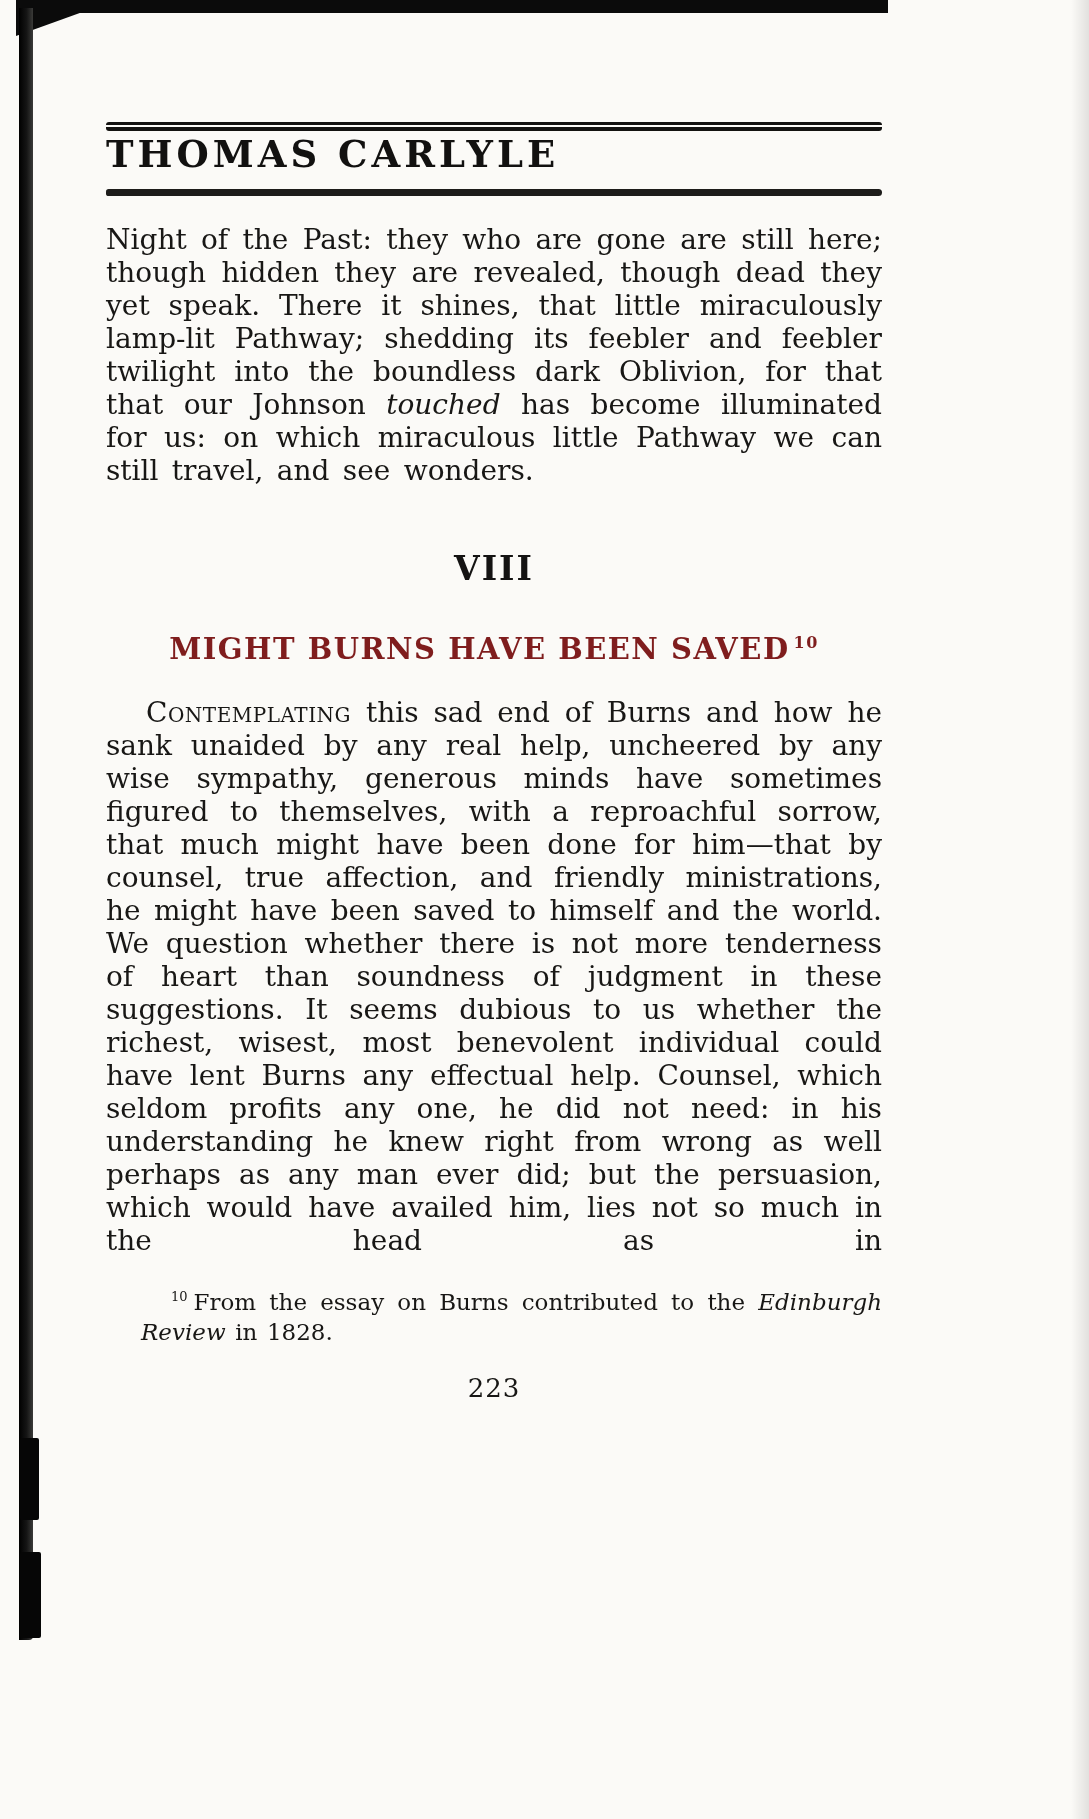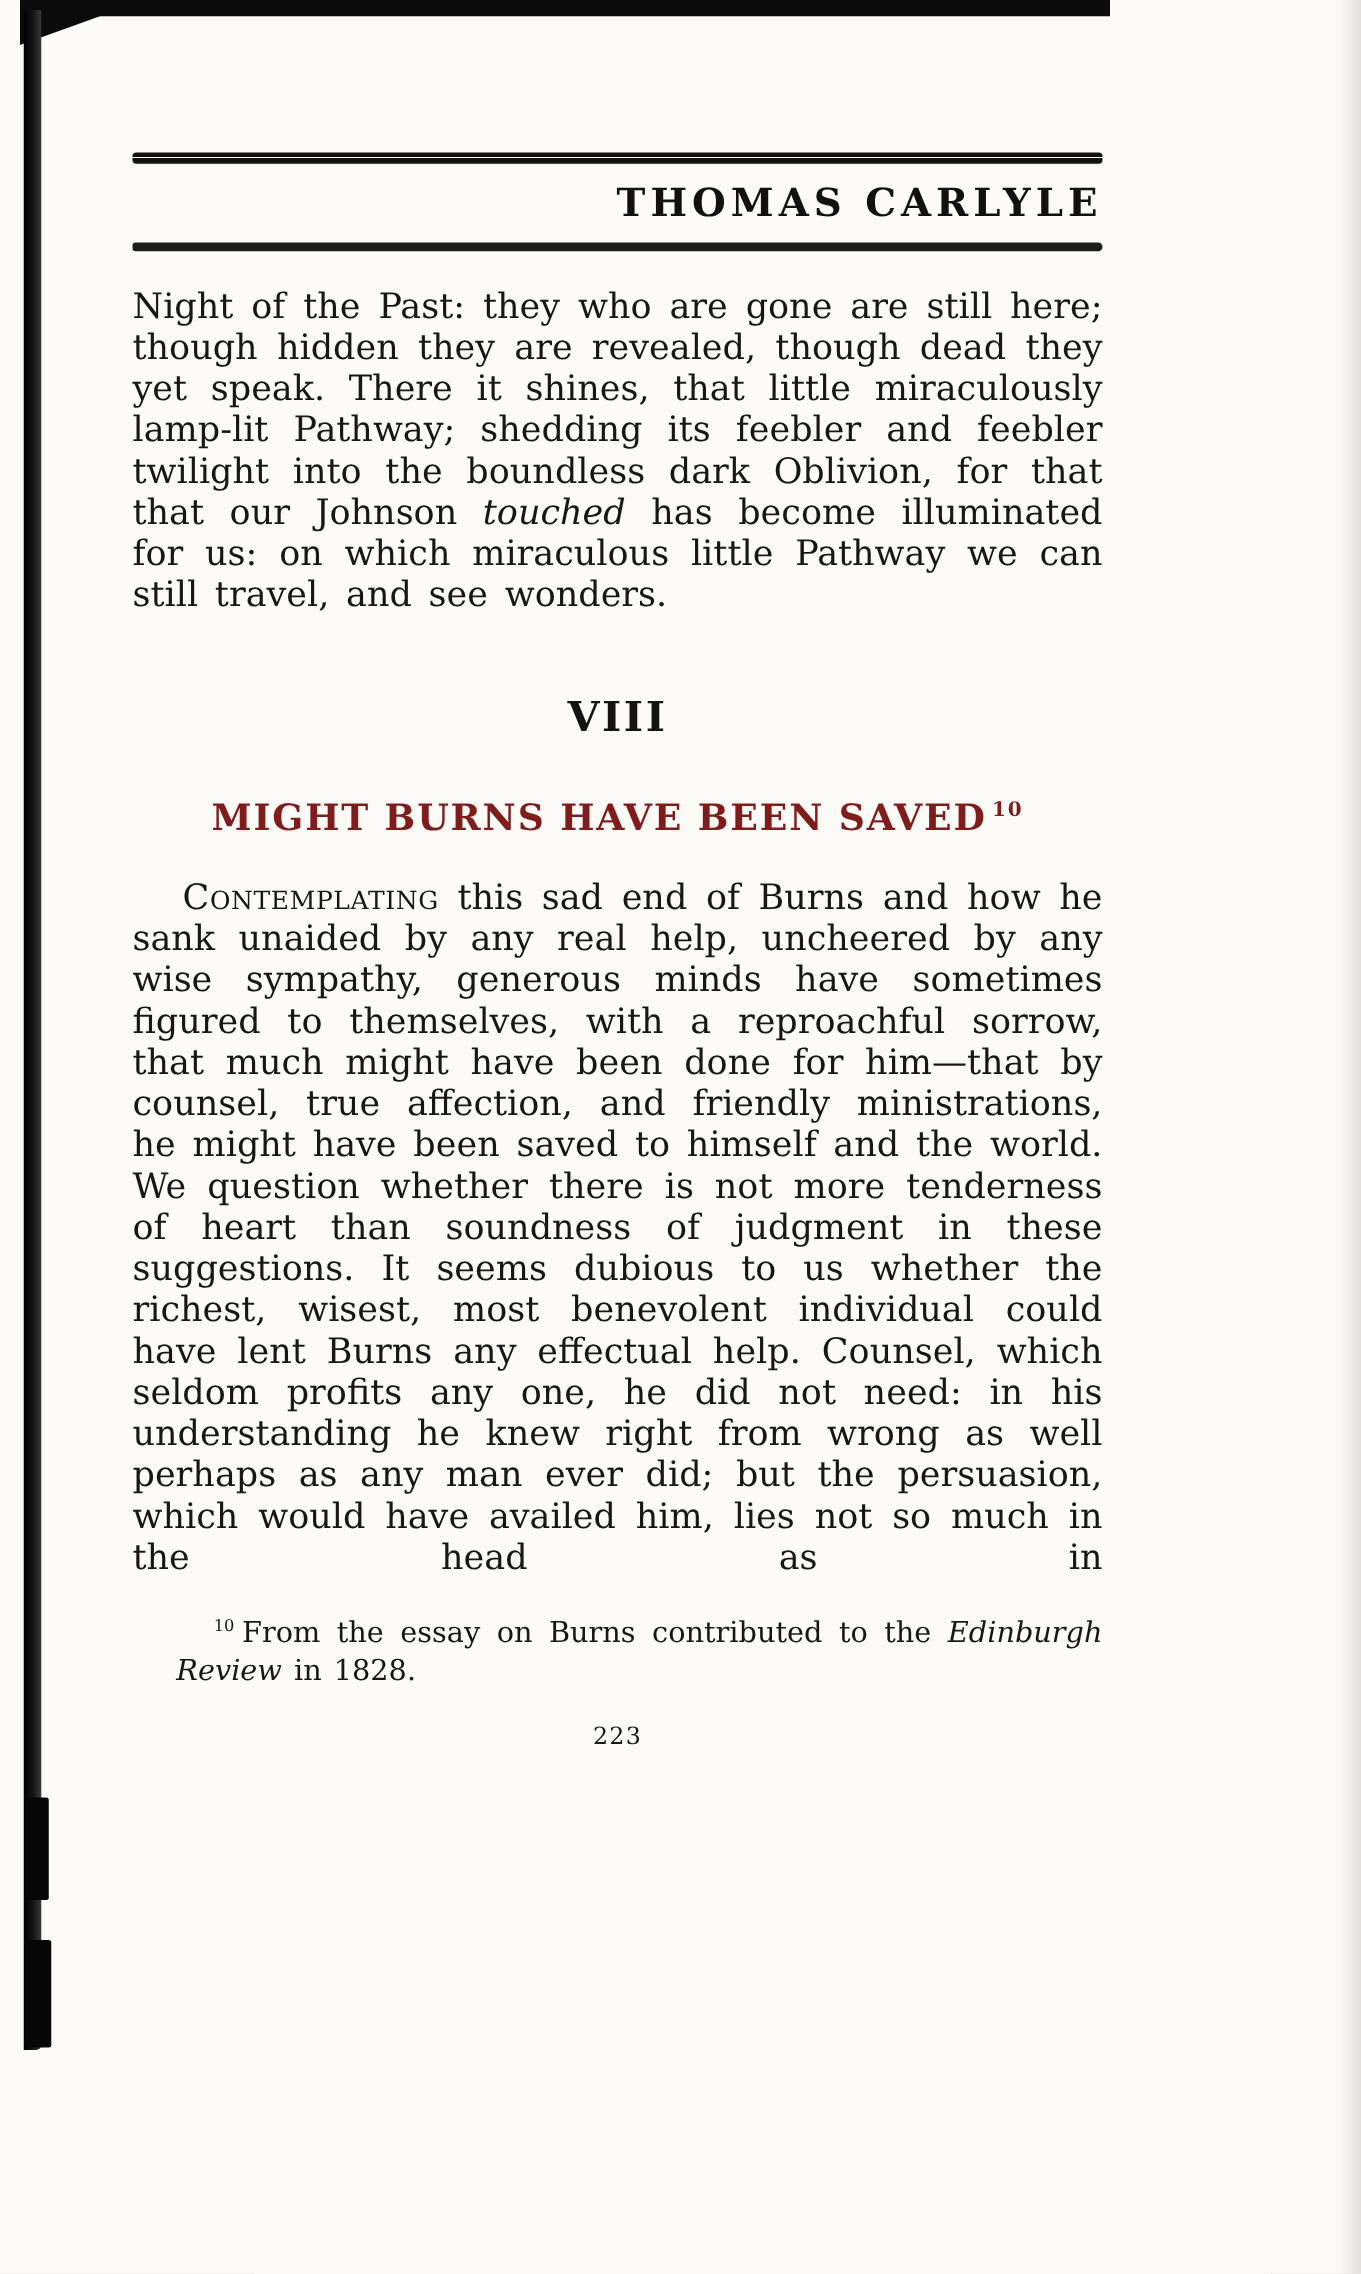--- a/index.html
+++ b/index.html
@@ -46,23 +46,23 @@
   }
   .rule { background:#1d1c1a; }
   .rule-top {
     margin-top:122px; height:9px; border-radius:3px;
     background:linear-gradient(#131210 0 38%, #fbfaf7 38% 52%, #131210 52% 100%);
   }
   .rule-bottom {
     margin-top:13px; height:7px; border-radius:3px 4px 4px 3px;
   }
   .running-head {
-    margin-top:14px;
-    text-align:right;
-    font-size:31px; font-weight:bold;
+    margin-top:1px;
+    text-align:left;
+    font-size:37px; font-weight:bold;
     letter-spacing:4px;
     color:#121110;
   }
   .para {
     text-align:justify;
     word-spacing:0.16em;
     font-size:28px;
     line-height:33px;
   }
   .continuation { margin-top:27px; }
@@ -97,21 +97,21 @@
     line-height:30px;
     text-align:justify;
     word-spacing:0.1em;
     text-indent:30px;
     margin-left:35px;
   }
   .fn-text sup { font-size:13px; margin-right:6px; }
   .page-number {
     margin-top:26px;
     text-align:center;
-    font-size:19px;
+    font-size:26px;
     letter-spacing:1px;
   }
   i { font-style:italic; }
 </style>
 </head>
 <body>
 
 <div class="page">
 
   <div class="artifact-top"></div>

